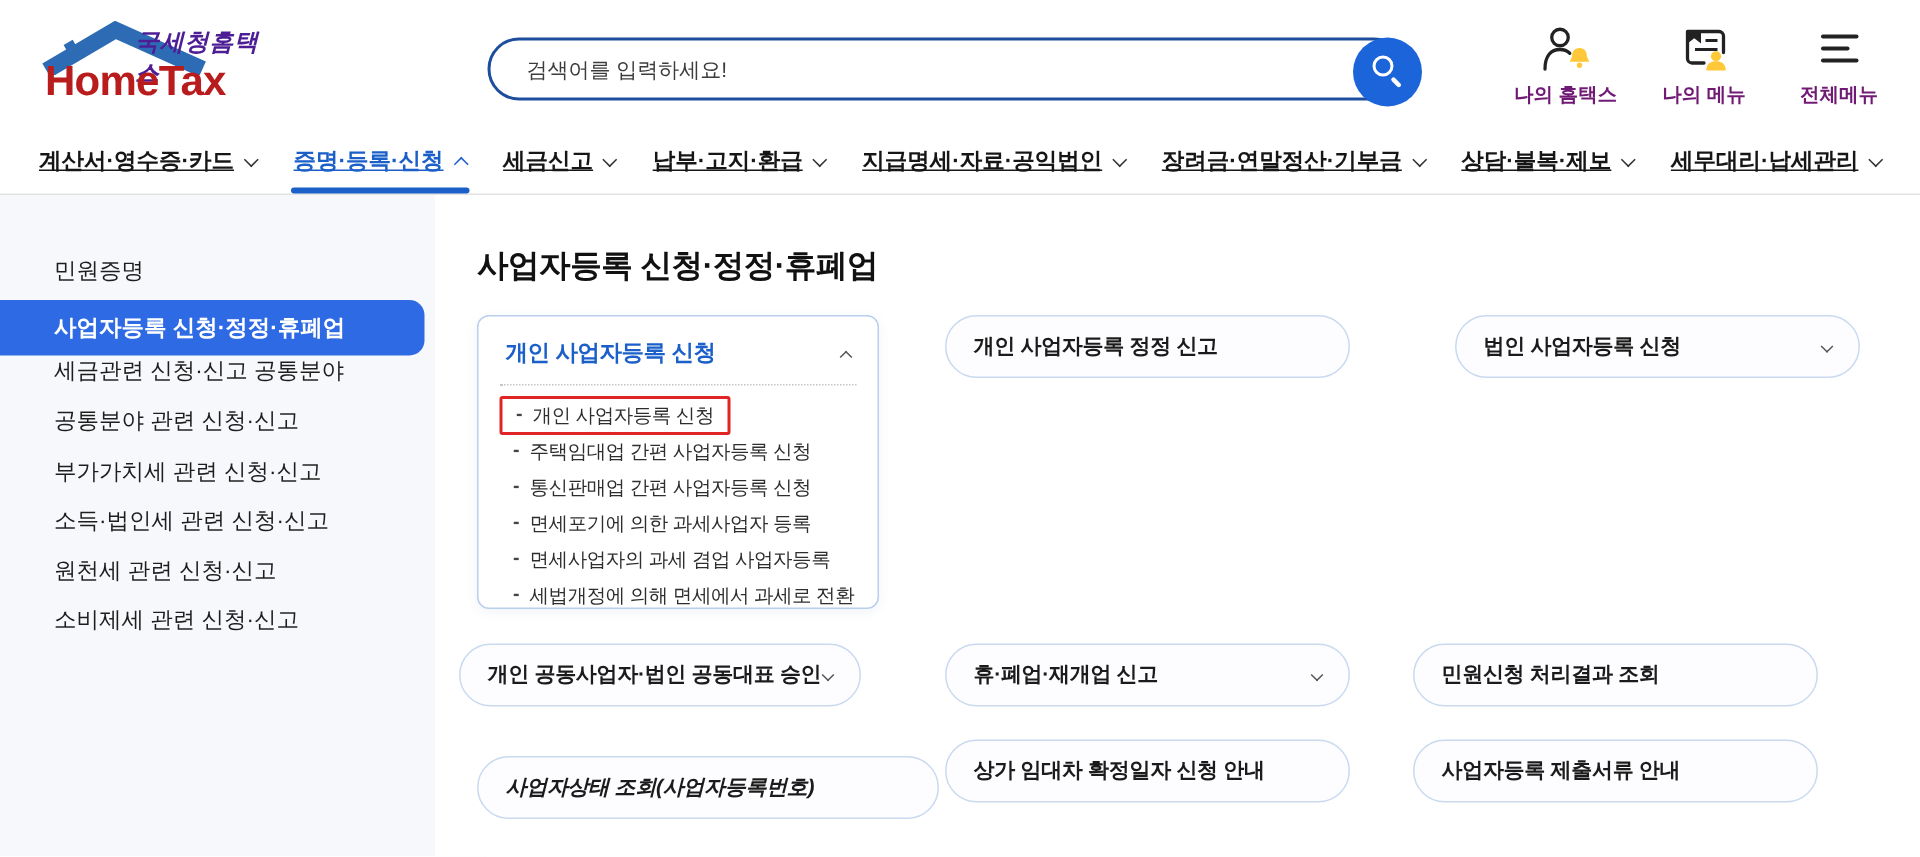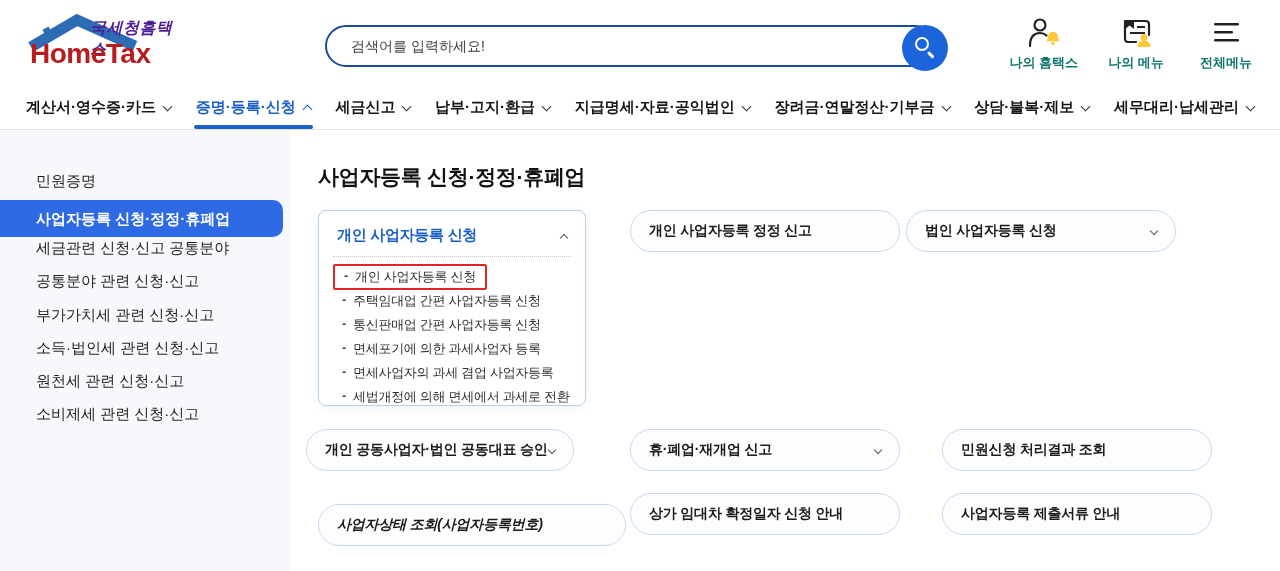--- a/index.html
+++ b/index.html
@@ -16,25 +16,25 @@
 
   .searchbar { position:absolute; left:325px; top:25px; width:612px; height:42px; border:2px solid #1d4e9e; border-radius:22px; background:#fff; }
   .search-input { position:absolute; left:4px; top:2px; width:550px; height:34px; border:none; outline:none; font-size:14px; color:#222; padding-left:20px; font-family:inherit; background:transparent; }
   .search-input::placeholder { color:#3c3c3c; opacity:1; }
   .search-btn { position:absolute; right:-13px; top:-2px; width:46px; height:46px; border-radius:50%; background:#1b64da; border:none; cursor:pointer; }
   .mag { position:absolute; left:13px; top:12px; width:14px; height:14px; border:2.5px solid #fff; border-radius:50%; }
   .mag::after { content:""; position:absolute; left:12px; top:12px; width:8px; height:2.5px; background:#fff; transform:rotate(45deg); transform-origin:0 0; border-radius:2px; }
 
   .quick { position:absolute; right:22px; top:16px; display:flex; gap:26px; }
   .quick-item { display:flex; flex-direction:column; align-items:center; gap:5px; cursor:pointer; min-width:64px; }
-  .quick-label { font-size:13px; color:#0f766e; font-weight:700; white-space:nowrap; }
+  .quick-label { font-size:13px; color:#701a75; font-weight:700; white-space:nowrap; }
 
   
   .gnb { position:absolute; top:85px; left:0; right:0; height:45px; display:flex; justify-content:space-between; align-items:stretch; padding:0 26px; border-bottom:1px solid #e2e2e2; background:#fff; }
-  .nav-item { position:relative; display:flex; align-items:center; gap:8px; font-size:15px; font-weight:700; color:#161616; cursor:pointer; white-space:nowrap; }
+  .nav-item { position:relative; display:flex; align-items:center; gap:8px; font-size:15px; font-weight:700; color:#161616; cursor:pointer; white-space:nowrap;text-decoration:underline; }
   .nav-item .chev { margin-top:-2px; }
   .nav-item.active { color:#1b5fc8; }
   .nav-item.active::after { content:""; position:absolute; left:-2px; right:-2px; bottom:0; height:4px; background:#1b5fc8; border-radius:2px; }
 
   .chev { display:inline-block; width:7px; height:7px; border-right:1.8px solid #333; border-bottom:1.8px solid #333; transform:rotate(45deg); }
   .chev.up { transform:rotate(-135deg); margin-top:4px; }
   .nav-item.active .chev { border-color:#1b5fc8; }
 
   
   .sidebar { position:absolute; left:0; top:130px; width:324px; bottom:0; background:#f7f8fb; border-right:1px solid #e9ebf1; }
@@ -193,21 +193,21 @@
         <li class="sub-item">
           <span class="dash">-</span>
           <span>세법개정에 의해 면세에서 과세로 전환</span>
         </li>
       </ul>
     </div>
 
     <div class="card collapsed" style="left:340px; top:80px; width:270px;">
       <span class="card-label">개인 사업자등록 정정 신고</span>
     </div>
-    <div class="card collapsed" style="left:616px; top:80px; width:270px;align-items:center;">
+    <div class="card collapsed" style="left:680px; top:80px; width:270px;align-items:center;">
       <span class="card-label">법인 사업자등록 신청</span>
       <span class="chev"></span>
     </div>
 
     <div class="card collapsed" style="left:16px; top:299px; width:268px;">
       <span class="card-label">개인 공동사업자·법인 공동대표 승인</span>
       <span class="chev"></span>
     </div>
     <div class="card collapsed" style="left:340px; top:299px; width:270px;">
       <span class="card-label">휴·폐업·재개업 신고</span>

